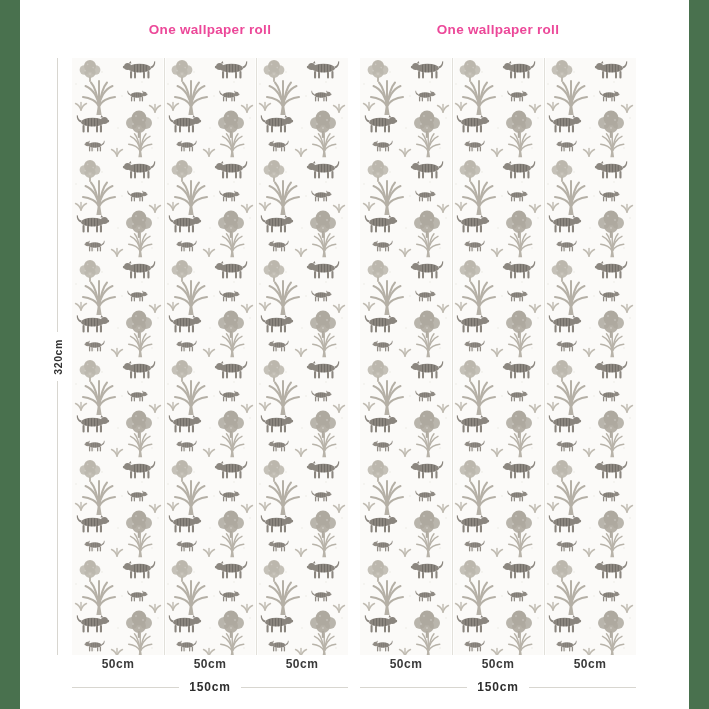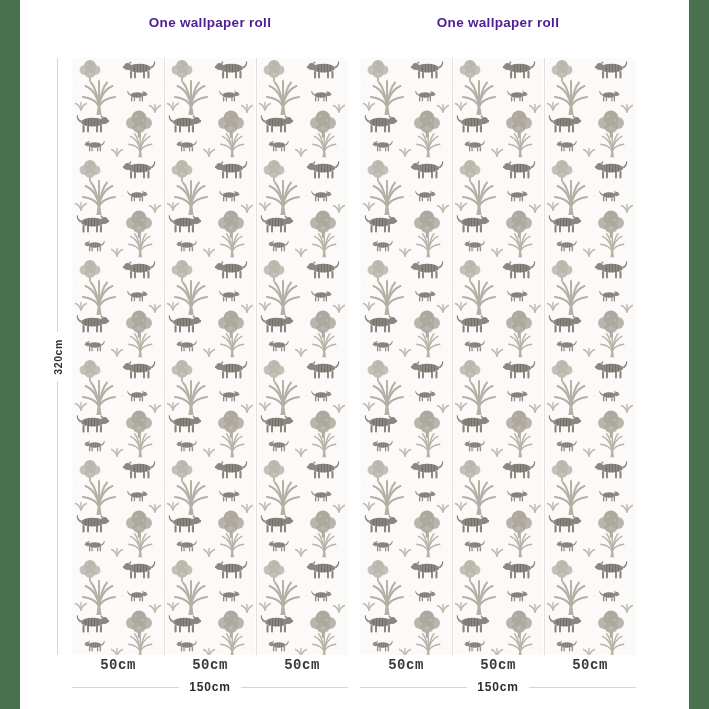--- a/index.html
+++ b/index.html
@@ -5,38 +5,38 @@
   html,body{margin:0;padding:0;background:#ffffff;}
   body{font-family:"Liberation Sans",sans-serif;color:#2f2f2f;}
   .stage{position:relative;width:709px;height:709px;background:#ffffff;overflow:hidden;}
 
   
   .edge{position:absolute;top:0;height:709px;background:#49714e;}
   .edge-left{left:0;width:20px;}
   .edge-right{right:0;width:20px;}
 
   
-  .title{position:absolute;top:15px;transform:translateX(-50%);
-         font-size:13.5px;font-weight:700;letter-spacing:.3px;color:#4c1d95;white-space:nowrap;}
+  .title{position:absolute;top:22px;transform:translateX(-50%);
+         font-size:13.5px;font-weight:700;letter-spacing:.3px;color:#ec4899;white-space:nowrap;}
   .t1{left:210px;} .t2{left:498px;}
 
   
   .rolls-svg{position:absolute;left:72px;top:58px;}
 
   
   .vdim{position:absolute;left:51px;top:58px;width:13px;height:597px;
         display:flex;flex-direction:column;align-items:center;}
   .vline{width:1px;flex:1;background:#d8d6d0;}
   .vlabel{writing-mode:vertical-rl;transform:rotate(180deg);
           font-size:10.5px;font-weight:700;letter-spacing:.6px;color:#333;
           margin:7px 0;white-space:nowrap;}
 
   
   .strip-label{position:absolute;top:657px;transform:translateX(-50%);
-               font-size:14px;font-weight:700;letter-spacing:.5px;color:#3a3a3a;white-space:nowrap;font-family:Liberation Mono, monospace;}
+               font-size:12px;font-weight:700;letter-spacing:.5px;color:#3a3a3a;white-space:nowrap;}
 
   
   .hdim{position:absolute;top:680px;width:276px;height:14px;
         display:flex;align-items:center;}
   .hdim1{left:72px;} .hdim2{left:360px;}
   .hline{height:1px;flex:1;background:#d8d6d0;}
   .hlabel{font-size:12px;font-weight:700;letter-spacing:.8px;color:#2d2d2d;
           margin:0 10px;white-space:nowrap;}
 </style>
 </head>

